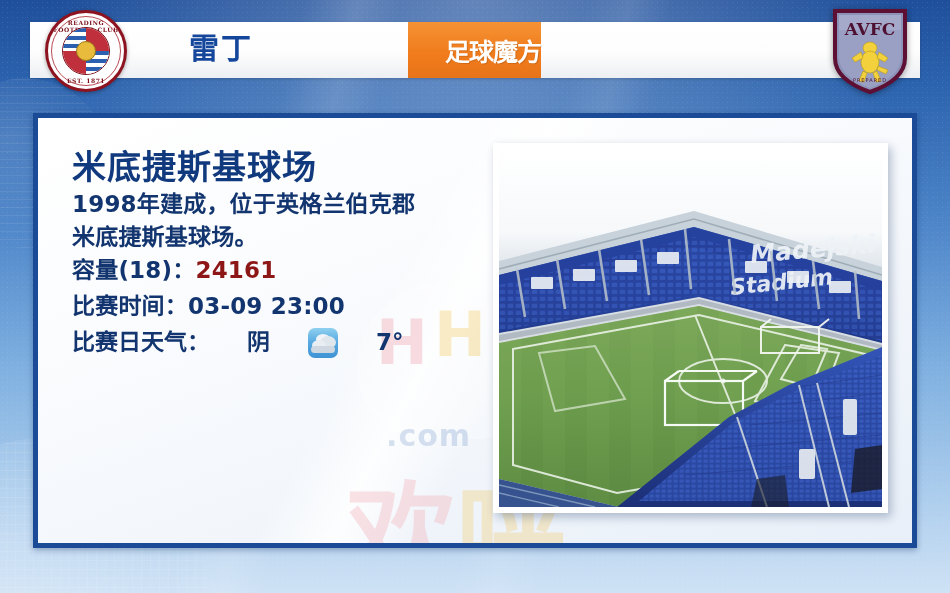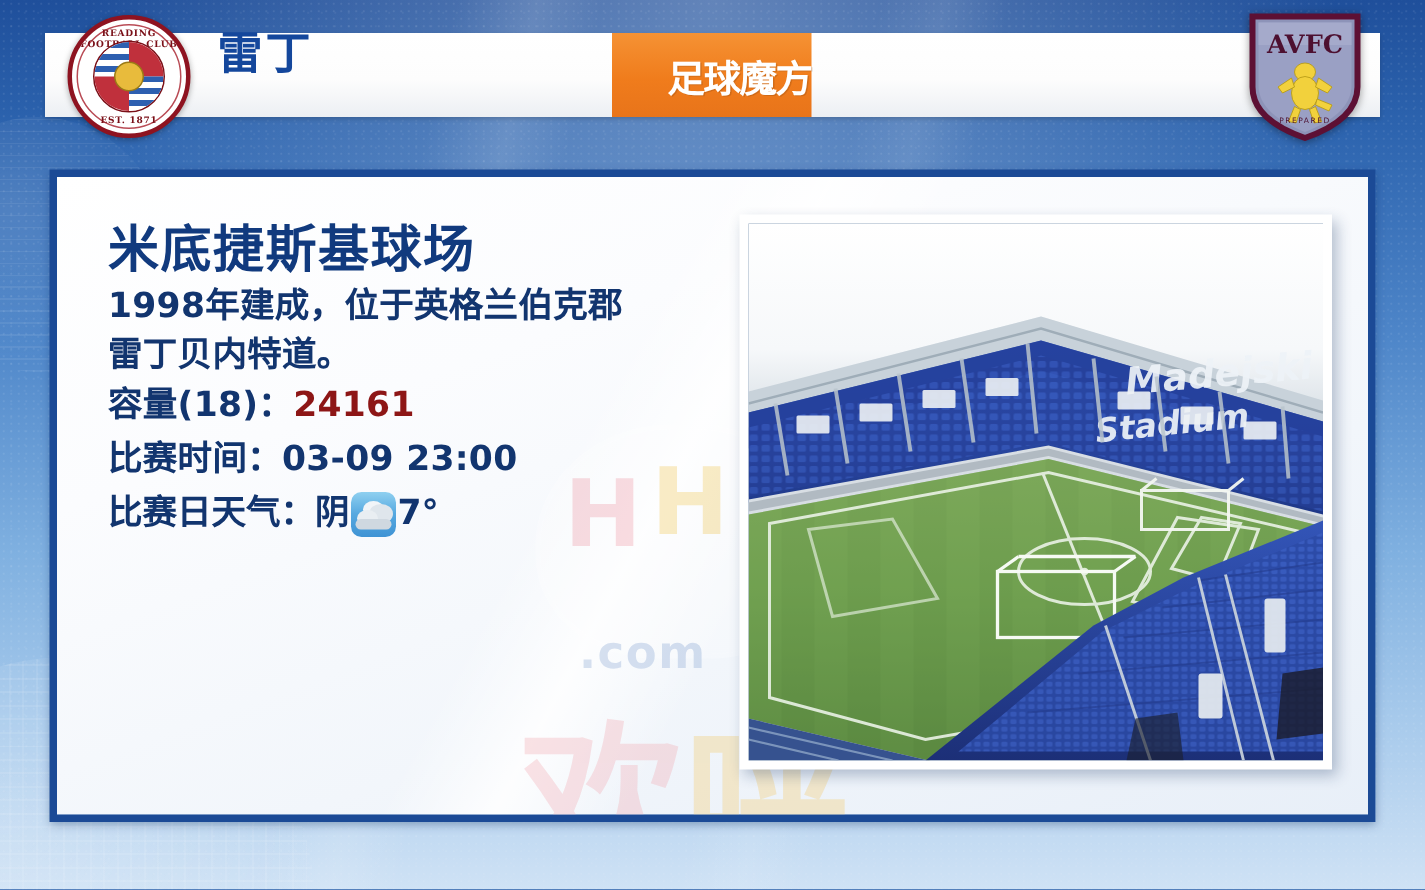--- a/index.html
+++ b/index.html
@@ -88,27 +88,28 @@
     position: absolute;
     left: 30px;
     top: 22px;
     width: 890px;
     height: 56px;
     background: linear-gradient(180deg, #ffffff 0%, #fdfdfd 55%, #eceff3 100%);
     box-shadow: 0 1px 3px rgba(0,0,0,.18);
   }
   .team-name {
     position: absolute;
-    top: 16px;
+    top: 26px;
     font-size: 30px;
     font-weight: bold;
     color: #14479c;
     letter-spacing: 2px;
     line-height: 46px;
-    font-family: Liberation Mono, monospace;
+    font-family: Liberation Serif, serif;
+    margin-left: 44px;
   }
   .team-name.home { left: 145px; }
   .team-name.away { right: 145px; }
 
   
   .crest-reading {
     position: absolute;
     left: 45px;
     top: 10px;
     width: 82px;
@@ -330,20 +331,21 @@
     text-align: right;
   }
   .weather-line {
     display: flex;
     align-items: center;
     font-size: 23px;
     font-weight: bold;
     color: #12356f;
     line-height: 1.56;
     white-space: nowrap;
+    gap: 37px;
   }
   .wx-icon {
     display: inline-block;
     width: 30px;
     height: 30px;
     border-radius: 7px;
     margin: 0 1px 0 1px;
     background: linear-gradient(180deg, #8fd0f0 0%, #57a9e0 48%, #3f93d4 100%);
     position: relative;
     vertical-align: middle;
@@ -454,21 +456,21 @@
       <div class="wm-char2">呼</div>
     </div>
 
     <div class="panel-sheen"></div>
 
     <div class="info">
 
       <div class="stadium-title">米底捷斯基球场</div>
 
       <div class="info-line tight">1998年建成，位于英格兰伯克郡</div>
-      <div class="info-line tight">雷丁贝内特道。</div>
+      <div class="info-line tight">米底捷斯基球场。</div>
 
       <div class="info-line"><span>容量(18)：</span><span class="val-red">24161</span></div>
 
 
       <div class="info-line"><span>比赛时间：</span><span>03-09 23:00</span></div>
 
       <div class="weather-line">
           <span>比赛日天气：</span>
           <span>阴</span>
           <span class="wx-icon"></span>

